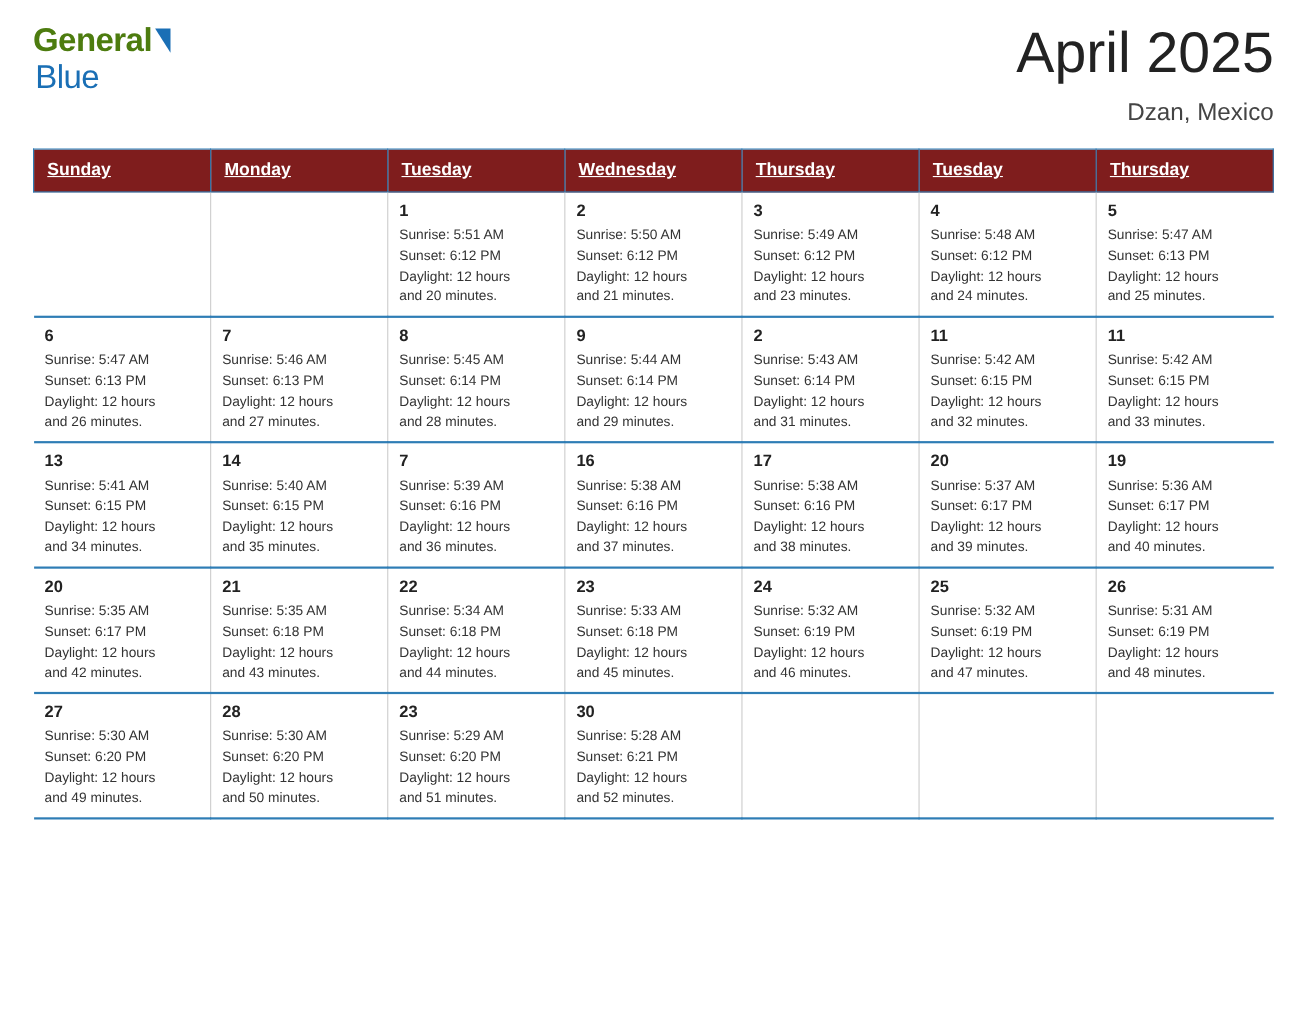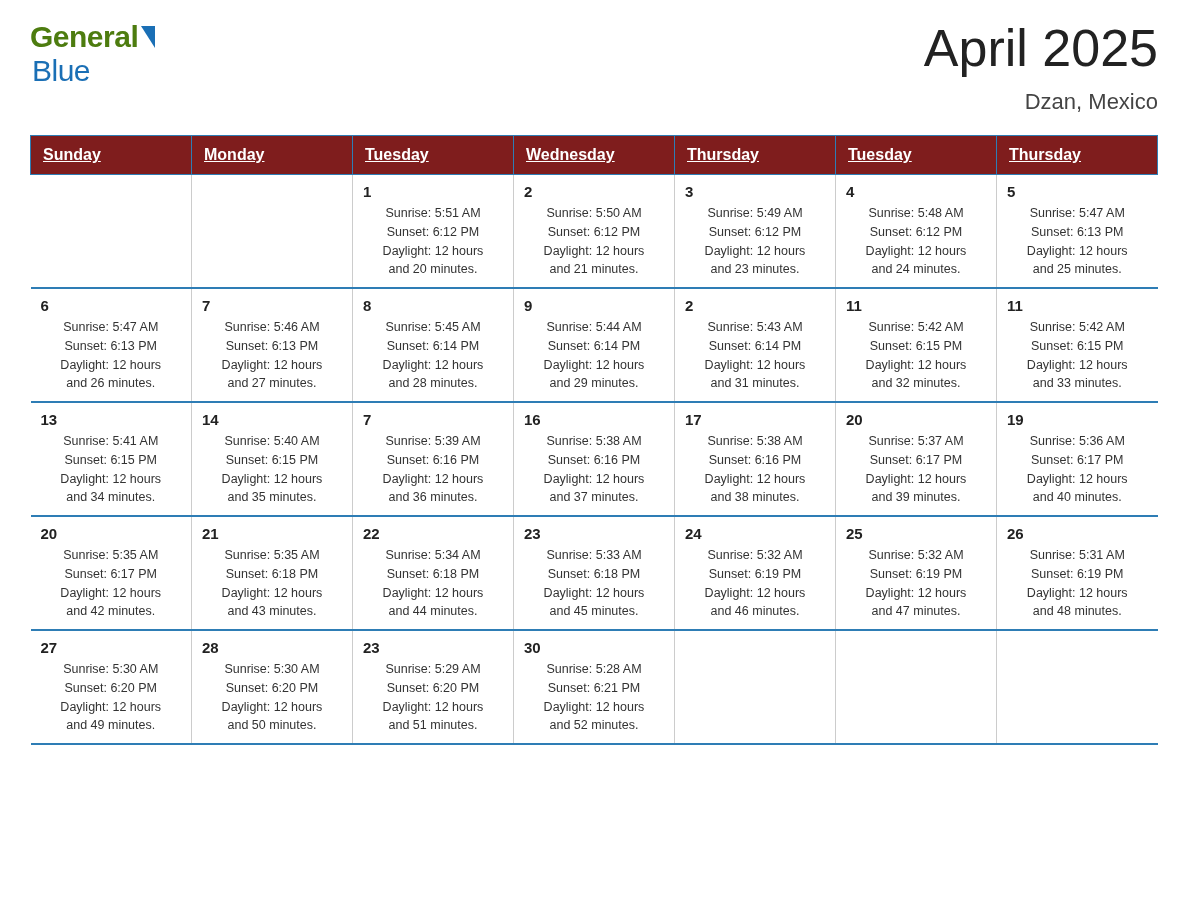--- a/index.html
+++ b/index.html
@@ -64,21 +64,20 @@
     .day-number {
       font-size: 15px;
       font-weight: bold;
       margin-bottom: 4px;
       color: #222;
     }
     .day-info {
       font-size: 12.5px;
       line-height: 1.5;
       color: #333;
-      text-align: center;
     }
     .empty-cell {
       background: #fff;
     }
     .logo-wrapper {
       display: flex;
       flex-direction: column;
       align-items: flex-start;
     }
     .logo-top-row {

